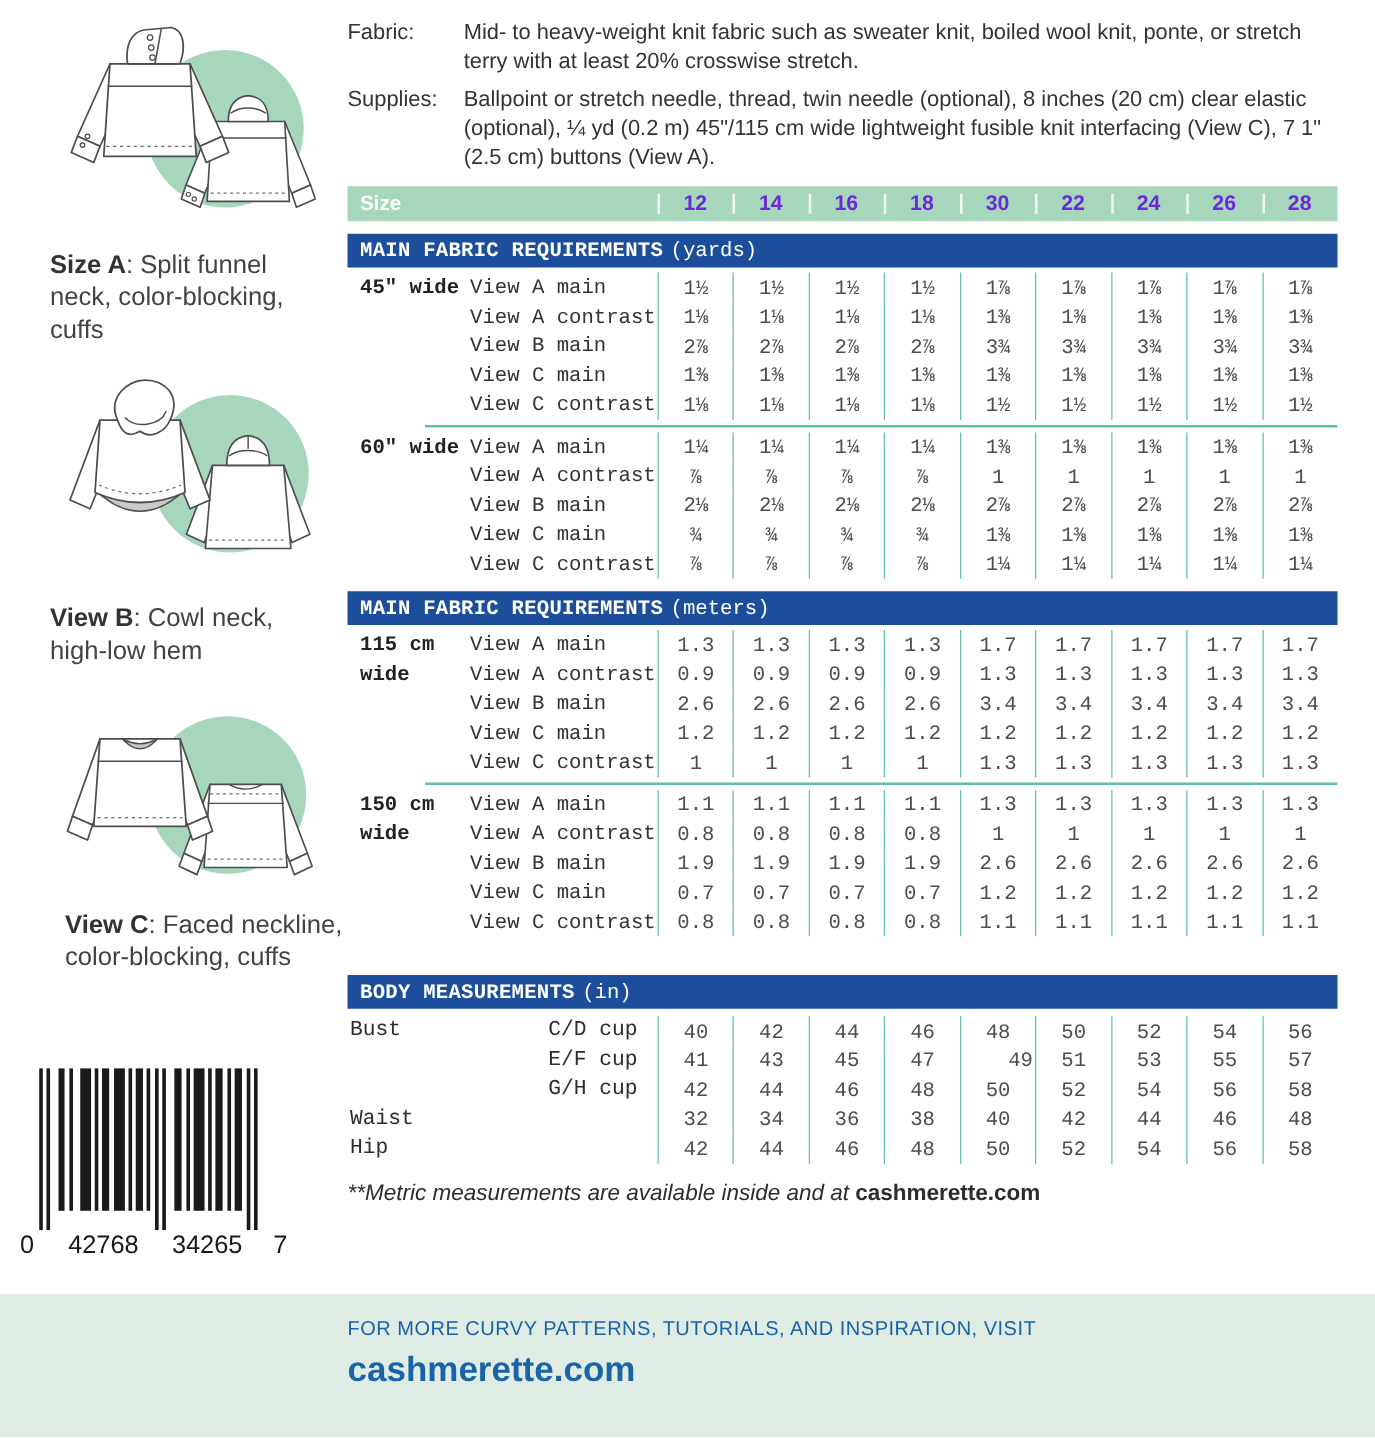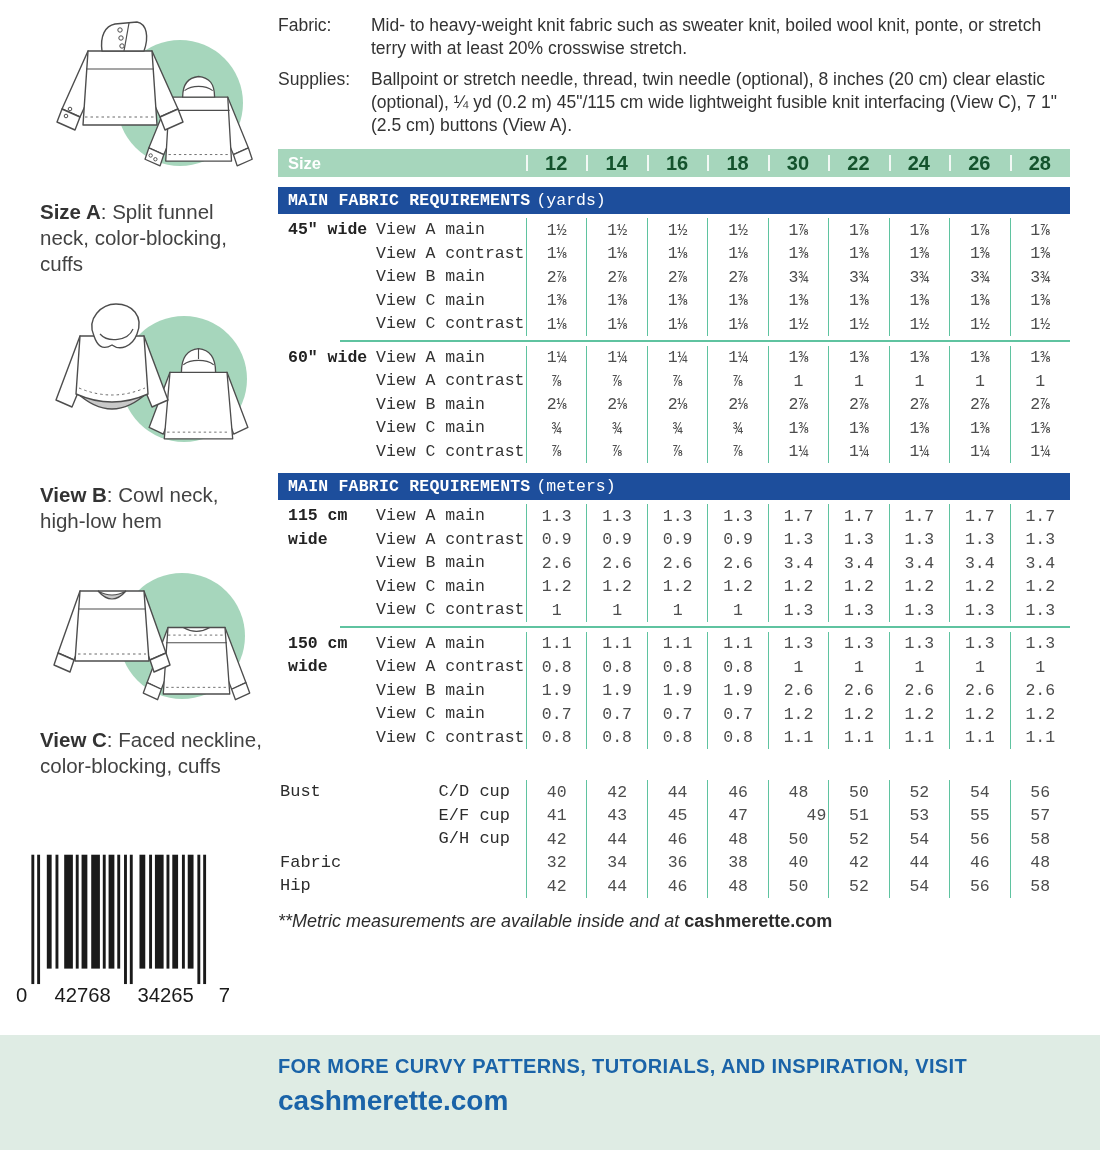--- a/index.html
+++ b/index.html
@@ -9,36 +9,36 @@
   *{box-sizing:border-box;margin:0;padding:0;}
   body{font-family:"Liberation Sans","DejaVu Sans",sans-serif;background:#fff;}
   .page{position:relative;width:1100px;height:1150px;background:#fff;overflow:hidden;}
 
   
   .left{position:absolute;left:0;top:0;width:268px;height:1035px;}
   .fig{position:absolute;left:12px;width:250px;height:182px;}
   .fig svg{width:100%;height:100%;}
   .fig-a{top:8px;} .fig-b{top:283px;} .fig-c{top:540px;}
   .caption{position:absolute;left:40px;width:222px;font-size:20.5px;line-height:1.26;color:#424242;}
-  .cap-a{top:199px;} .cap-b{top:482px;} .cap-c{top:727px;}
+  .cap-a{top:199px;} .cap-b{top:482px;} .cap-c{top:727px;margin-left:12px;}
   .caption .vb{font-weight:700;color:#333;}
   .barcode{position:absolute;left:14px;top:850px;width:222px;height:160px;}
   .barcode svg{width:100%;height:100%;}
   .bc-digit{font-size:21px;fill:#1a1a1a;font-family:"Liberation Sans",sans-serif;}
 
   
   .right{position:absolute;left:278px;top:14px;width:792px;}
   .mat-title{font-size:18px;font-weight:700;color:#1d1d1d;letter-spacing:.2px;margin-bottom:9px;}
   .mat-row{display:grid;grid-template-columns:93px 1fr;margin-bottom:7px;}
   .mat-label,.mat-text{font-size:17.5px;color:#333;line-height:1.33;}
 
   .size-bar{display:grid;grid-template-columns:248px repeat(9,1fr);height:28px;
     background:var(--mint);align-items:center;margin-top:12px;}
   .size-label{color:#fff;font-weight:700;font-size:16.5px;padding-left:10px;}
-  .size-cell{position:relative;text-align:center;color:#14532d;font-weight:700;font-size:20px;height:100%;
+  .size-cell{position:relative;text-align:center;color:#6d28d9;font-weight:700;font-size:17px;height:100%;
     display:flex;align-items:center;justify-content:center;border-radius:13px;}
   .size-cell::before{content:"";position:absolute;left:0;top:6px;bottom:6px;width:2px;background:rgba(255,255,255,.85);}
 
   .band{height:27px;background:var(--blue);color:#fff;display:flex;align-items:center;
     padding-left:10px;gap:6px;margin-top:2px;margin-bottom:4px;}
   .band-bold{font-weight:700;font-size:16.5px;letter-spacing:.2px;}
   .band-reg{font-size:16.5px;}
 
   .group-grid{display:grid;grid-template-columns:98px 150px repeat(9,1fr);grid-auto-rows:23.5px;width:792px;}
   .group-label{grid-column:1;font-weight:700;font-size:16.5px;color:#222;padding-left:10px;
@@ -55,21 +55,21 @@
   .sec{margin-top:10px;font-family:Liberation Mono, monospace;}
   #body-sec{margin-top:31px;}
   .note1{margin-top:27px;font-size:21px;color:#1f1f1f;}
   .note2{margin-top:13px;font-size:18px;color:#2c2c2c;}
   .note2 .it{font-style:italic;}
   .note2 .dm{font-weight:700;}
 
   
   .footer{position:absolute;left:0;bottom:0;width:1100px;height:115px;background:var(--footer-bg);}
   .footer-inner{margin-left:278px;padding-top:20px;}
-  .footer-line1{color:var(--footer-blue);font-size:20px;letter-spacing:.4px;font-weight:bold;}
+  .footer-line1{color:var(--footer-blue);font-size:16px;letter-spacing:.4px;}
   .footer-domain{color:var(--footer-blue);font-size:28px;font-weight:700;margin-top:7px;}
 
   
   .sw{fill:#fff;stroke:#4d4d4d;stroke-width:1.4;stroke-linejoin:round;}
   .swl{fill:none;stroke:#4d4d4d;stroke-width:1.2;}
   .dash{fill:none;stroke:#6a6a6a;stroke-width:1;stroke-dasharray:2.5,3;}
   .gray{fill:#c9c9c9;stroke:#4d4d4d;stroke-width:1.2;}
   .btn{fill:#fff;stroke:#4d4d4d;stroke-width:1;}
 </style>
 </head>
@@ -462,20 +462,24 @@
             <div class="val" style="grid-area: 5 / 7;">1.1</div>
             <div class="val" style="grid-area: 5 / 8;">1.1</div>
             <div class="val" style="grid-area: 5 / 9;">1.1</div>
             <div class="val" style="grid-area: 5 / 10;">1.1</div>
             <div class="val" style="grid-area: 5 / 11;">1.1</div>
           </div>
         </div>
     </section>
 
     <section class="sec" id="body-sec">
+      <div class="band">
+        <span class="band-bold">BODY MEASUREMENTS</span>
+        <span class="band-reg">(in)</span>
+      </div>
       <div class="body-grid" id="body-grid">
           <div class="bm-group" style="grid-area: 1 / 1;">Bust</div>
           <div class="bm-sub" style="grid-area: 1 / 2;">C/D cup</div>
           <div class="val" style="grid-area: 1 / 3;">40</div>
           <div class="val" style="grid-area: 1 / 4;">42</div>
           <div class="val" style="grid-area: 1 / 5;">44</div>
           <div class="val" style="grid-area: 1 / 6;">46</div>
           <div class="val" style="grid-area: 1 / 7;">48</div>
           <div class="val" style="grid-area: 1 / 8;">50</div>
           <div class="val" style="grid-area: 1 / 9;">52</div>
@@ -494,21 +498,21 @@
           <div class="bm-sub" style="grid-area: 3 / 2;">G/H cup</div>
           <div class="val" style="grid-area: 3 / 3;">42</div>
           <div class="val" style="grid-area: 3 / 4;">44</div>
           <div class="val" style="grid-area: 3 / 5;">46</div>
           <div class="val" style="grid-area: 3 / 6;">48</div>
           <div class="val" style="grid-area: 3 / 7;">50</div>
           <div class="val" style="grid-area: 3 / 8;">52</div>
           <div class="val" style="grid-area: 3 / 9;">54</div>
           <div class="val" style="grid-area: 3 / 10;">56</div>
           <div class="val" style="grid-area: 3 / 11;">58</div>
-          <div class="bm-group" style="grid-area: 4 / 1;">Fabric</div>
+          <div class="bm-group" style="grid-area: 4 / 1;">Waist</div>
           <div class="val" style="grid-area: 4 / 3;">32</div>
           <div class="val" style="grid-area: 4 / 4;">34</div>
           <div class="val" style="grid-area: 4 / 5;">36</div>
           <div class="val" style="grid-area: 4 / 6;">38</div>
           <div class="val" style="grid-area: 4 / 7;">40</div>
           <div class="val" style="grid-area: 4 / 8;">42</div>
           <div class="val" style="grid-area: 4 / 9;">44</div>
           <div class="val" style="grid-area: 4 / 10;">46</div>
           <div class="val" style="grid-area: 4 / 11;">48</div>
           <div class="bm-group" style="grid-area: 5 / 1;">Hip</div>

